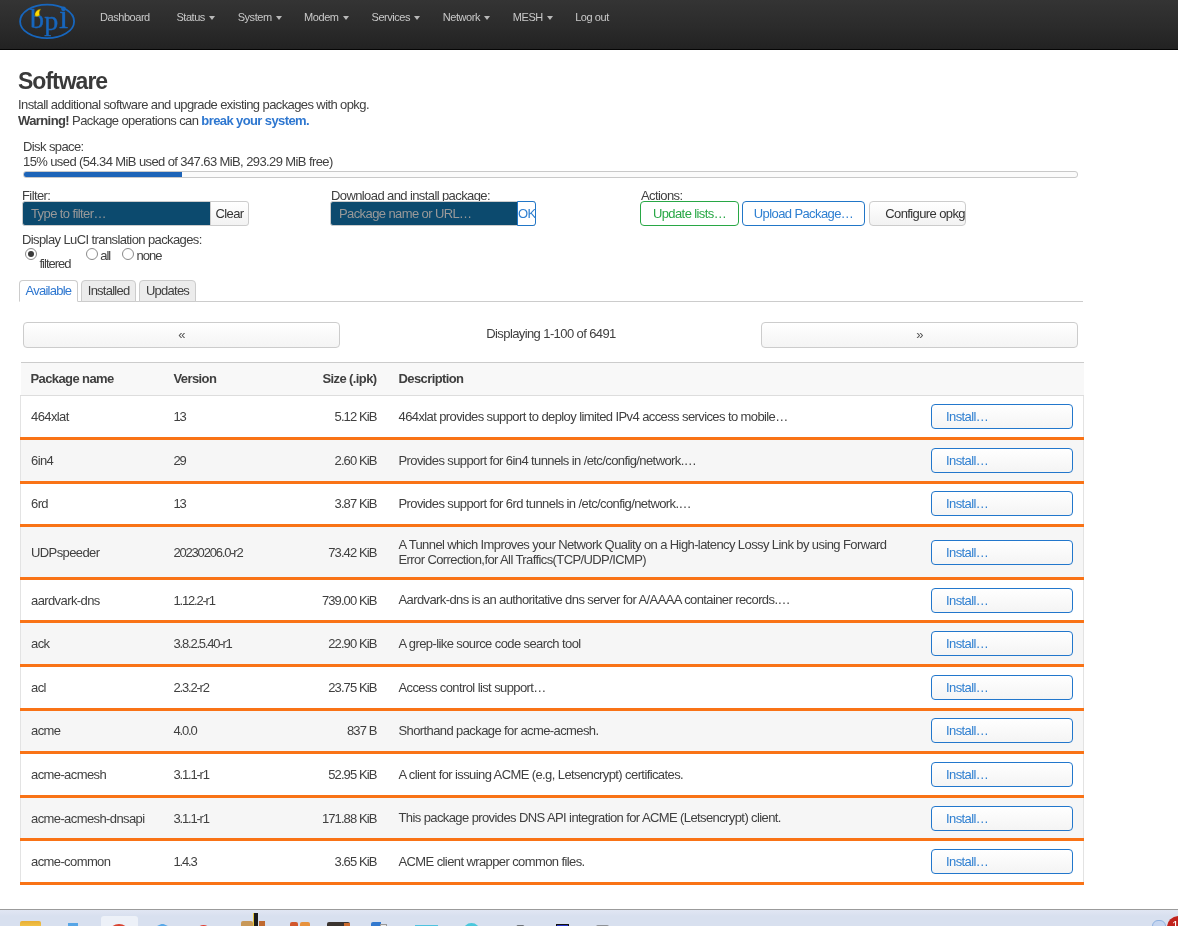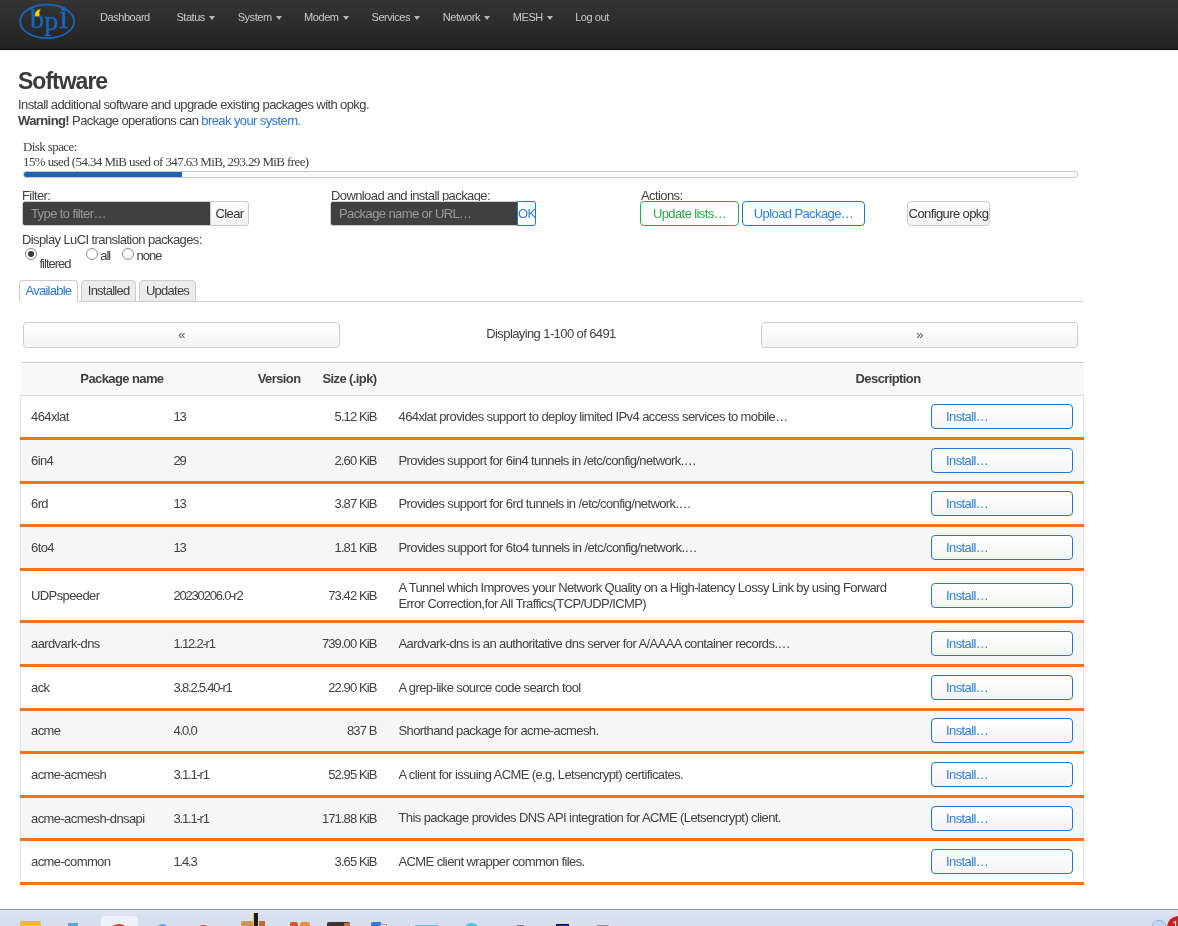--- a/index.html
+++ b/index.html
@@ -1,75 +1,75 @@
 <!DOCTYPE html>
 <html><head>
 <meta charset="utf-8">
 <style>
 * { margin:0; padding:0; box-sizing:border-box; }
 html,body { width:1178px; height:926px; overflow:hidden; }
 body { font-family:"Liberation Sans", sans-serif; font-size:13px; letter-spacing:-0.6px; color:#404040; background:#fff; position:relative; }
-a { color:#2e77d0; text-decoration:none; }
+a { color:#2e77d0; text-decoration:none;font-weight:bold; }
 
 
 #nav { position:absolute; top:0; left:0; width:1178px; height:50px;
   background:linear-gradient(180deg,#343434 0%,#2b2b2b 55%,#222 100%);
   border-bottom:1px solid #050505; }
 #menu li { position:absolute; top:9.5px; list-style:none; color:#c9c9c9; font-size:11px; line-height:14px; letter-spacing:-0.45px; white-space:nowrap; }
 #menu .caret { display:inline-block; width:0; height:0; border-left:3.5px solid transparent; border-right:3.5px solid transparent; border-top:4px solid #b9b9b9; margin-left:4px; vertical-align:1px; }
 
 
 #h-soft { position:absolute; left:18px; top:67px; font-size:23px; letter-spacing:-1.0px; font-weight:bold; color:#3a3a3a; line-height:28px; }
 #p1 { position:absolute; left:18px; top:96.5px; line-height:16px; }
 #p2 { position:absolute; left:18px; top:112.5px; line-height:16px; }
 
 
 #disk { position:absolute; left:23px; top:138.5px; }
-#disk div { line-height:15.3px;font-family:Liberation Serif, serif; }
+#disk div { line-height:15.3px; }
 #pbar { position:absolute; left:23px; top:170.5px; width:1055px; height:7px; background:#fbfbfb; border:1px solid #c9c9c9; border-radius:3px; overflow:hidden; }
 #pbar .fill { position:absolute; left:0; top:0; height:7px; width:158px; background:#1d64b8; }
 
 
 .lbl { position:absolute; font-size:13px; color:#404040; }
-.tbox { position:absolute; height:25px; border:1px solid #ccc; border-radius:3px; background:#404040; color:#999; font-size:13px; line-height:23px; padding-left:8px; }
+.tbox { position:absolute; height:25px; border:1px solid #ccc; border-radius:3px; background:#0c4a6e; color:#999; font-size:13px; line-height:23px; padding-left:8px; }
 .btn { position:absolute; height:25px; border:1px solid #ccc; border-radius:4px; background:linear-gradient(180deg,#fff, #f2f2f2); color:#333; font-size:13px; line-height:23px; text-align:center; }
 .btn.green { border-color:#28a745; color:#28a745; background:#fff; }
 .btn.blue { border-color:#2176c7; color:#2e7fd1; background:#fff; }
 
 #lbl-filter { left:22px; top:188px; }
 #in-filter { left:22px; top:200.5px; width:189px; border-radius:3px 0 0 3px; }
 #btn-clear { left:210px; top:200.5px; width:39px; border-radius:0 3px 3px 0; }
 #lbl-dl { left:331px; top:188px; }
 #in-dl { left:330px; top:200.5px; width:205px; border-radius:3px 0 0 3px; }
 #btn-ok { left:517px; top:200.5px; width:19px; border-radius:0 3px 3px 0; border-color:#2176c7; color:#2e7fd1; background:#fff; }
 #lbl-act { left:641px; top:188px; }
 #btn-update { left:640px; top:200.5px; width:99px; }
 #btn-upload { left:742px; top:200.5px; width:123px; }
-#btn-config { left:907px; top:200.5px; width:83px; }
+#btn-config { left:869px; top:200.5px; width:97px;text-align:right; }
 
 #lbl-disp { position:absolute; left:22px; top:231.5px; }
 #radios { position:absolute; left:0; top:247.5px; width:400px; height:14px; letter-spacing:-1px; }
 #radios span.t { position:absolute; top:0; }
 .radio { position:absolute; top:0.5px; width:12px; height:12px; border:1px solid #8a8a8a; border-radius:50%; background:#fff; }
 .radio.sel:after { content:""; position:absolute; left:2px; top:2px; width:6px; height:6px; background:#3a3a3a; border-radius:50%; }
 
 
 #tabs { position:absolute; left:19px; top:279.5px; width:1064px; height:22px; border-bottom:1px solid #ccc; }
 .tab { float:left; height:22px; line-height:20px; padding:0 5.5px; border:1px solid #ccc; border-radius:4px 4px 0 0; background:#ececec; margin-right:3.5px; font-size:13px; letter-spacing:-0.75px; color:#404040; }
 .tab.act { background:#fff; border-bottom-color:#fff; color:#2e77d0; }
 
 
 .pgbtn { position:absolute; top:321.5px; width:317px; height:26px; border:1px solid #ccc; border-radius:4px; background:linear-gradient(180deg,#fff,#f4f4f4); color:#555; text-align:center; line-height:24px; font-size:13px; }
 #pg-l { left:23px; }
 #pg-r { left:761px; }
 #pg-txt { position:absolute; top:326px; left:0; width:1102px; text-align:center; }
 
 
 #tbl { position:absolute; left:20px; top:361.5px; width:1063px; border-collapse:collapse; table-layout:fixed; font-size:13px; color:#404040; }
-#tbl th { background:#f8f8f8; font-weight:bold; text-align:right; height:33px; vertical-align:middle; }
+#tbl th { background:#f8f8f8; font-weight:bold; text-align:left; height:33px; vertical-align:middle; }
 #tbl td { vertical-align:middle; }
 #tbl tr { border-bottom:3px solid #f97316; }
 #tbl thead tr { border-top:1px solid #ccc; border-bottom:1px solid #ddd; }
 #tbl tbody tr { height:43.6px; }
 #tbl tbody tr.tall { height:52.5px; }
 #tbl tbody tr:nth-child(even) { background:#f6f6f6; }
 #tbl .c1 { width:143px; padding-left:10px; }
 #tbl .c2 { width:137px; padding-left:10px; letter-spacing:-1.2px; }
 #tbl .c3 { width:86px; text-align:right; padding-right:10px; letter-spacing:-0.9px; }
 #tbl .c4 { width:534px; padding-left:12px; line-height:15.3px; }
@@ -180,29 +180,20 @@
       </tr>
     <tr>
         <td class="c1">6rd</td>
         <td class="c2">13</td>
         <td class="c3">3.87 KiB</td>
         <td class="c4">Provides support for 6rd tunnels in /etc/config/network.…</td>
         <td class="c5">
           <span class="ibtn">Install…</span>
         </td>
       </tr>
-    <tr>
-        <td class="c1">6to4</td>
-        <td class="c2">13</td>
-        <td class="c3">1.81 KiB</td>
-        <td class="c4">Provides support for 6to4 tunnels in /etc/config/network.…</td>
-        <td class="c5">
-          <span class="ibtn">Install…</span>
-        </td>
-      </tr>
     <tr class="tall">
         <td class="c1">UDPspeeder</td>
         <td class="c2">20230206.0-r2</td>
         <td class="c3">73.42 KiB</td>
         <td class="c4">A Tunnel which Improves your Network Quality on a High-latency Lossy Link by using Forward<br>Error Correction,for All Traffics(TCP/UDP/ICMP)</td>
         <td class="c5">
           <span class="ibtn">Install…</span>
         </td>
       </tr>
     <tr>
@@ -212,20 +203,29 @@
         <td class="c4">Aardvark-dns is an authoritative dns server for A/AAAA container records.…</td>
         <td class="c5">
           <span class="ibtn">Install…</span>
         </td>
       </tr>
     <tr>
         <td class="c1">ack</td>
         <td class="c2">3.8.2.5.40-r1</td>
         <td class="c3">22.90 KiB</td>
         <td class="c4">A grep-like source code search tool</td>
+        <td class="c5">
+          <span class="ibtn">Install…</span>
+        </td>
+      </tr>
+    <tr>
+        <td class="c1">acl</td>
+        <td class="c2">2.3.2-r2</td>
+        <td class="c3">23.75 KiB</td>
+        <td class="c4">Access control list support…</td>
         <td class="c5">
           <span class="ibtn">Install…</span>
         </td>
       </tr>
     <tr>
         <td class="c1">acme</td>
         <td class="c2">4.0.0</td>
         <td class="c3">837 B</td>
         <td class="c4">Shorthand package for acme-acmesh.</td>
         <td class="c5">

